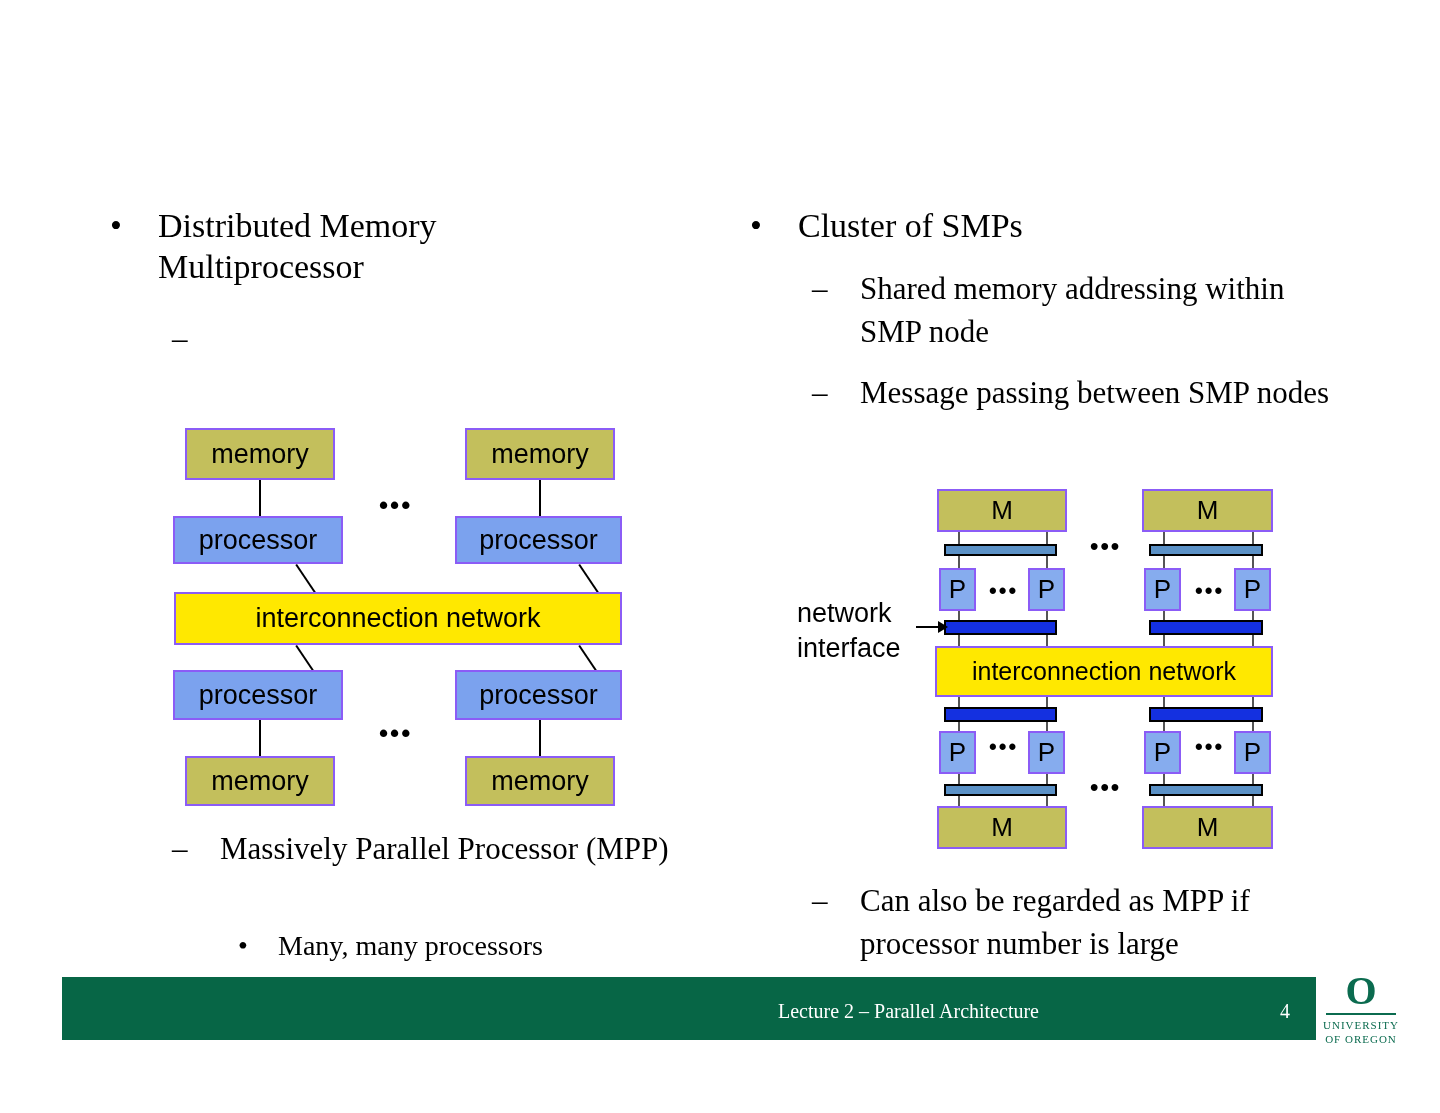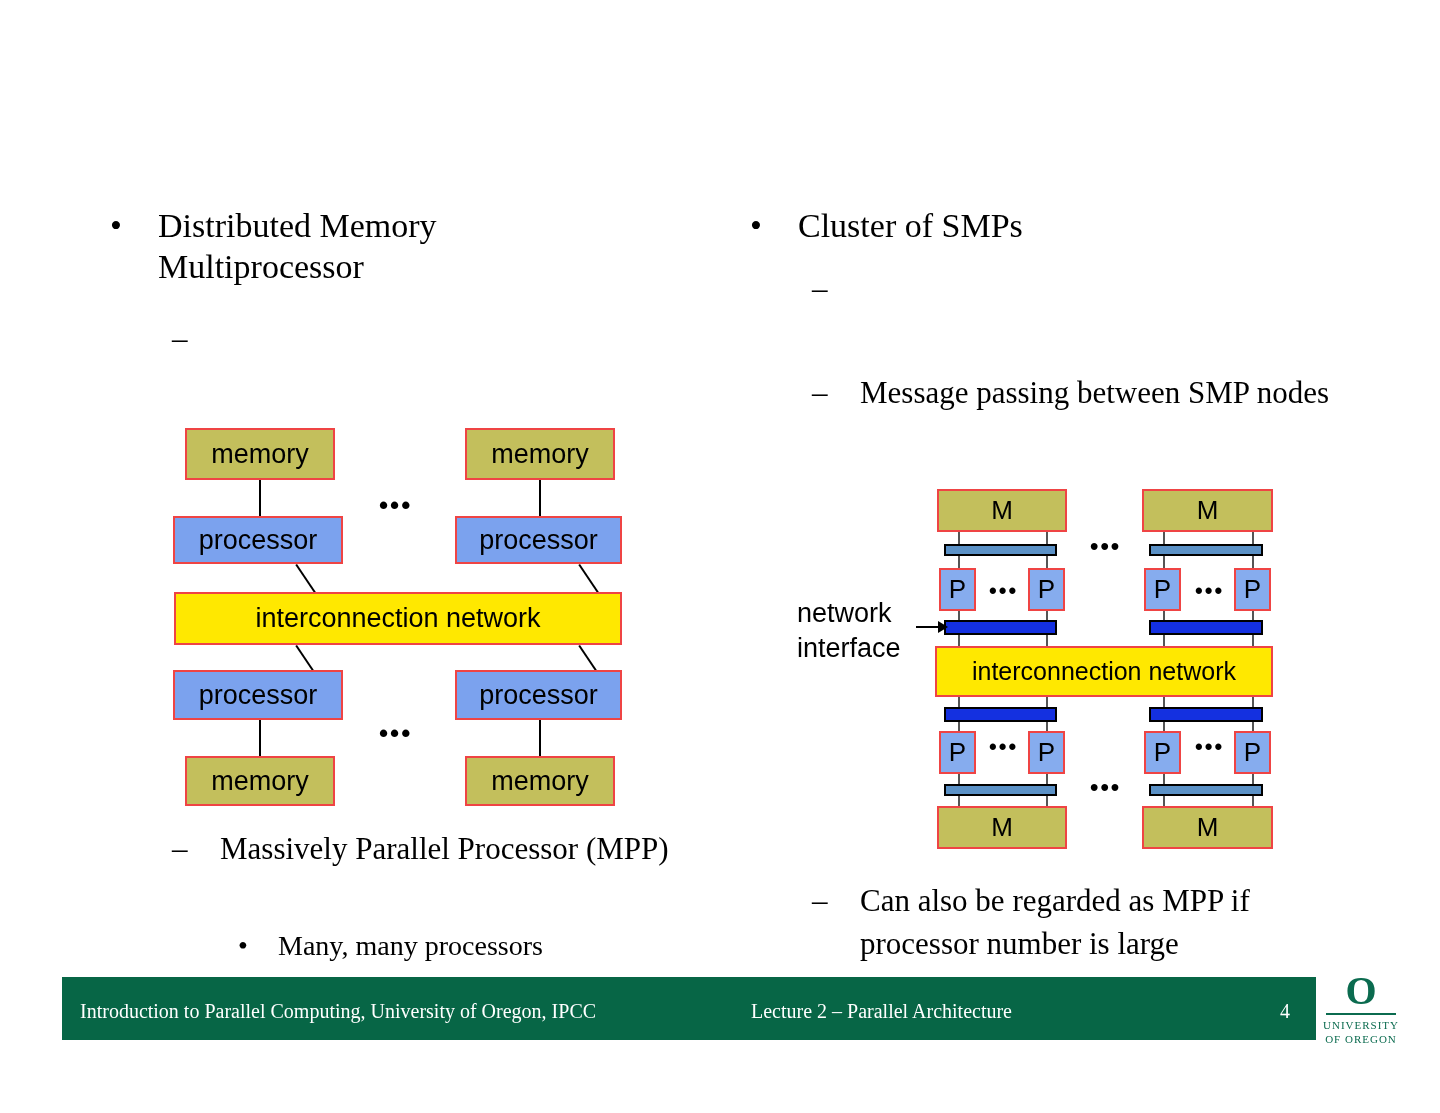--- a/index.html
+++ b/index.html
@@ -57,21 +57,21 @@
     top: 0;
   }
   .bullet .btext {
     display: block;
   }
 
   
   .dbox {
     position: absolute;
     box-sizing: border-box;
-    border: 2px solid #ef4444;
+    border: 2px solid #8b5cf6;
     font-family: "Liberation Sans", sans-serif;
     display: flex;
     align-items: center;
     justify-content: center;
     color: #000000;
   }
   .mem   { background: #c3bf5c; }
   .proc  { background: #7ba2ee; }
   .net   { background: #ffe800; }
   .pbox  { background: #86acee; }
@@ -186,20 +186,21 @@
     <span class="btext" style="margin-left:40px;">Many, many processors</span>
   </div>
 
   <div class="bullet lvl1" style="left:750px; top:205px; width:450px;">
     <span class="marker">•</span>
     <span class="btext" style="margin-left:48px;">Cluster of SMPs</span>
   </div>
 
   <div class="bullet lvl2" style="left:812px; top:268px; width:480px;">
     <span class="marker">–</span>
+    <span class="btext" style="margin-left:48px;">Shared memory addressing within SMP node</span>
   </div>
 
   <div class="bullet lvl2" style="left:812px; top:372px; width:560px;">
     <span class="marker">–</span>
     <span class="btext" style="margin-left:48px;">Message passing between SMP nodes</span>
   </div>
 
   <div class="bullet lvl2" style="left:812px; top:880px; width:560px;">
     <span class="marker">–</span>
     <span class="btext" style="margin-left:48px;">Can also be regarded as MPP if processor number is large</span>
@@ -311,22 +312,21 @@
     <div class="bar bus-mem" style="left:1149px; top:784px; width:114px; height:12px;"></div>
     <div class="wire wire-thin" style="left:1163px; top:796px; height:12px;"></div>
     <div class="wire wire-thin" style="left:1252px; top:796px; height:12px;"></div>
     <div class="dbox mem" style="left:1142px; top:806px; width:131px; height:43px; font-size:26px;">M</div>
 
     <div class="dots" style="left:1090px; top:775px; font-size:24px;">•••</div>
   </div>
 
   <div class="footer-bar" style="left:62px; top:977px; width:1254px; height:63px;"></div>
 
-  <div class="footer-text" style="left:80px; top:1000px;">Introduction to Parallel Computing, University of Oregon, IPCC</div>
-  <div class="footer-text" style="left:751px; top:1000px;">Lecture 2 – Parallel Architecture</div>
+  <div class="footer-text" style="left:778px; top:1000px;">Lecture 2 – Parallel Architecture</div>
   <div class="footer-text" style="left:1280px; top:1000px;">4</div>
 
   <div class="logo-box" style="left:1316px; top:966px; width:90px; height:86px;">
     <div class="logo-o">O</div>
     <div class="logo-rule"></div>
     <div class="logo-sub">UNIVERSITY</div>
     <div class="logo-sub">OF OREGON</div>
   </div>
 
 </div>

